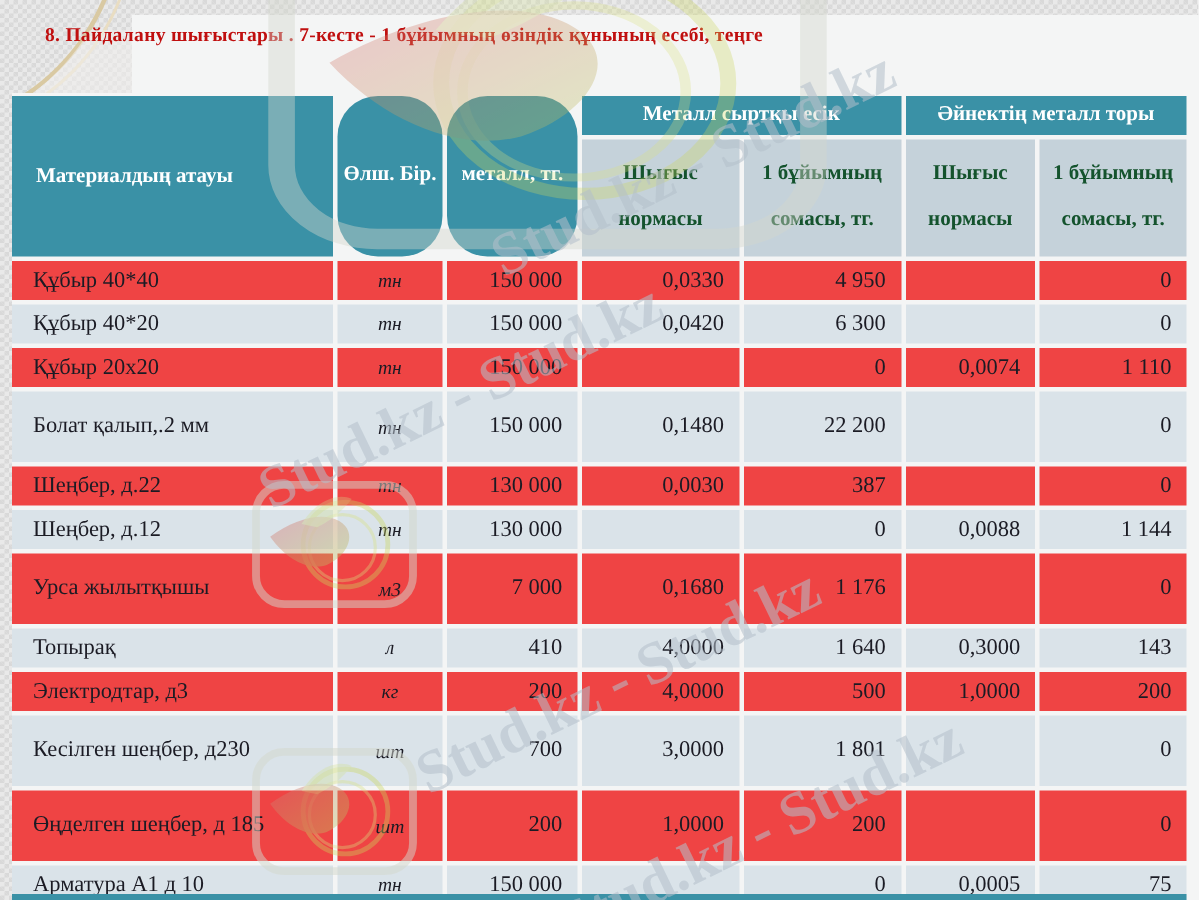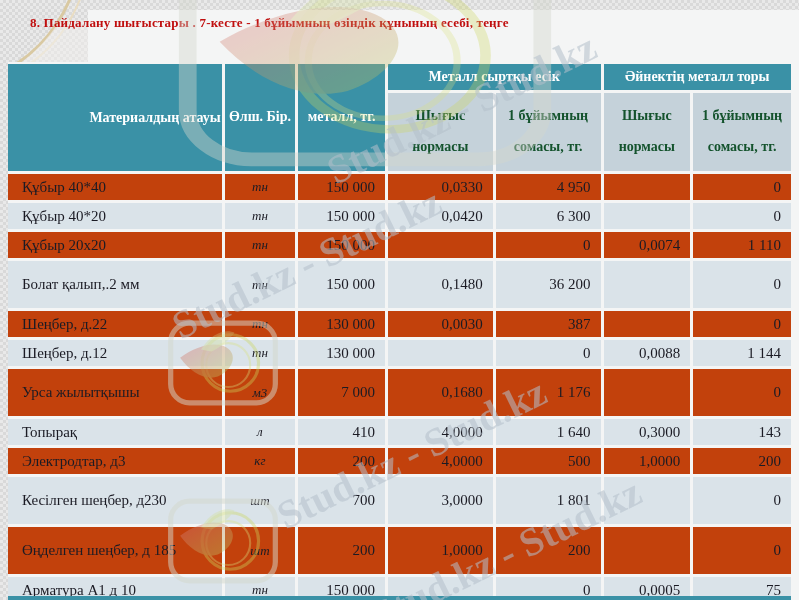--- a/index.html
+++ b/index.html
@@ -23,27 +23,27 @@
 
   .title{position:absolute;left:30px;top:15px;width:760px;
          font-size:13px;font-weight:bold;color:#c00f0f;letter-spacing:.2px;}
 
   
   table.cost{position:absolute;left:5px;top:61px;width:789px;
              border-collapse:separate;border-spacing:3px;table-layout:fixed;}
   th,td{overflow:hidden;}
   th{font-weight:bold;}
   .th-teal{background:#3a91a6;color:#ffffff;font-size:14px;text-align:center;vertical-align:middle;}
-  .th-mat{text-align:right;padding-left:16px;}
-  .th-wrap{line-height:2.6;}
+  .th-mat{text-align:left;padding-left:16px;}
+  .th-wrap{line-height:2.6;border-radius:27px;}
   .th-group{height:24px;}
   .th-sub{background:#c5d2da;color:#14532d;font-size:14px;text-align:center;
           vertical-align:middle;line-height:2.2;height:76px;font-weight:bold;}
   tbody td{font-size:15px;color:#1b1b24;vertical-align:middle;height:24px;}
-  tr.light td{background:#c2410c;}
+  tr.light td{background:#ef4444;}
   tr.dark td{background:#dae3e9;margin-top:16px;}
   tr.tall td{height:45px;}
   td.c-mat{text-align:left;padding-left:14px;}
   td.c-unit{text-align:center;font-size:13px;font-style:italic;}
   td.c-num{text-align:right;padding-right:10px;font-family:Liberation Serif, serif;}
 
   .bottom-teal{position:absolute;left:8px;top:596px;width:783px;height:4px;background:#3a91a6;}
 
   
   .wm-layer{position:absolute;left:0;top:0;width:799px;height:600px;
@@ -121,21 +121,21 @@
           <td class="c-num"></td>
           <td class="c-num">0</td>
           <td class="c-num">0,0074</td>
           <td class="c-num">1 110</td>
         </tr>
         <tr class="dark tall">
           <td class="c-mat">Болат  қалып,.2 мм</td>
           <td class="c-unit">тн</td>
           <td class="c-num">150 000</td>
           <td class="c-num">0,1480</td>
-          <td class="c-num">36 200</td>
+          <td class="c-num">22 200</td>
           <td class="c-num"></td>
           <td class="c-num">0</td>
         </tr>
         <tr class="light">
           <td class="c-mat">Шеңбер, д.22</td>
           <td class="c-unit">тн</td>
           <td class="c-num">130 000</td>
           <td class="c-num">0,0030</td>
           <td class="c-num">387</td>
           <td class="c-num"></td>

